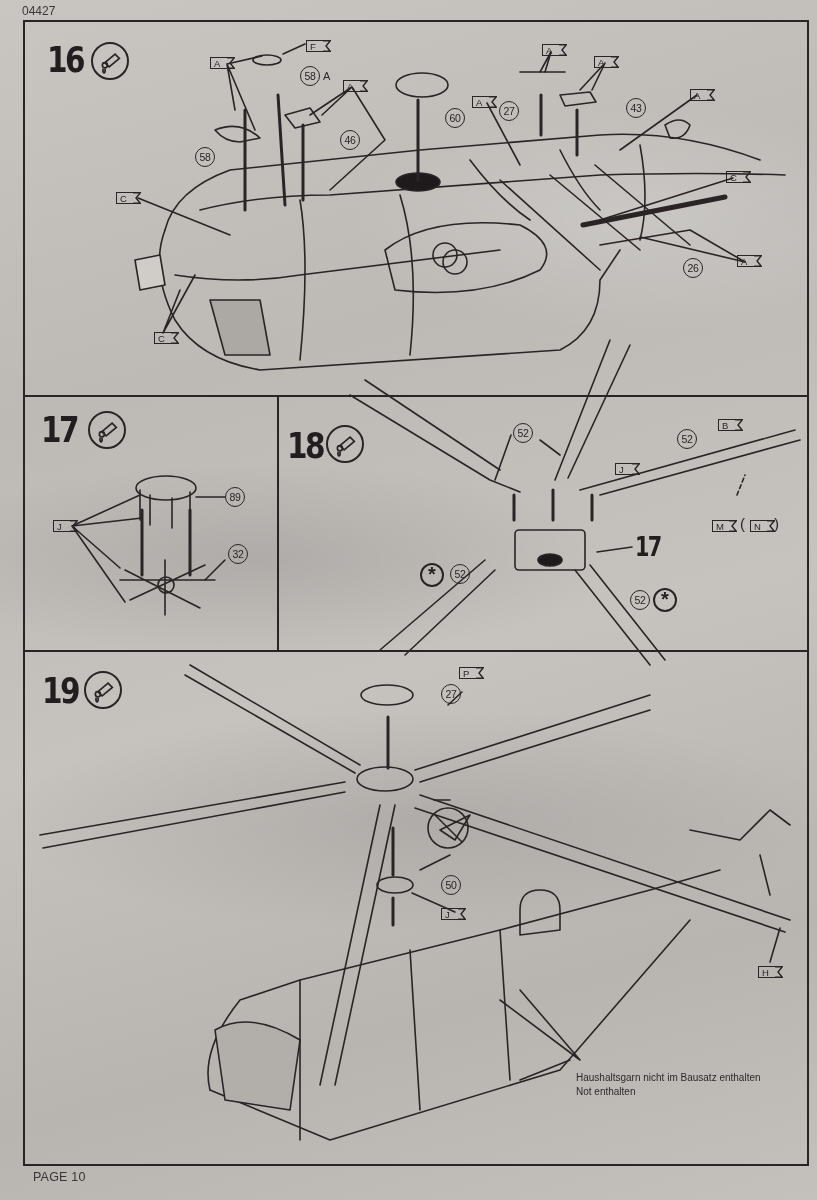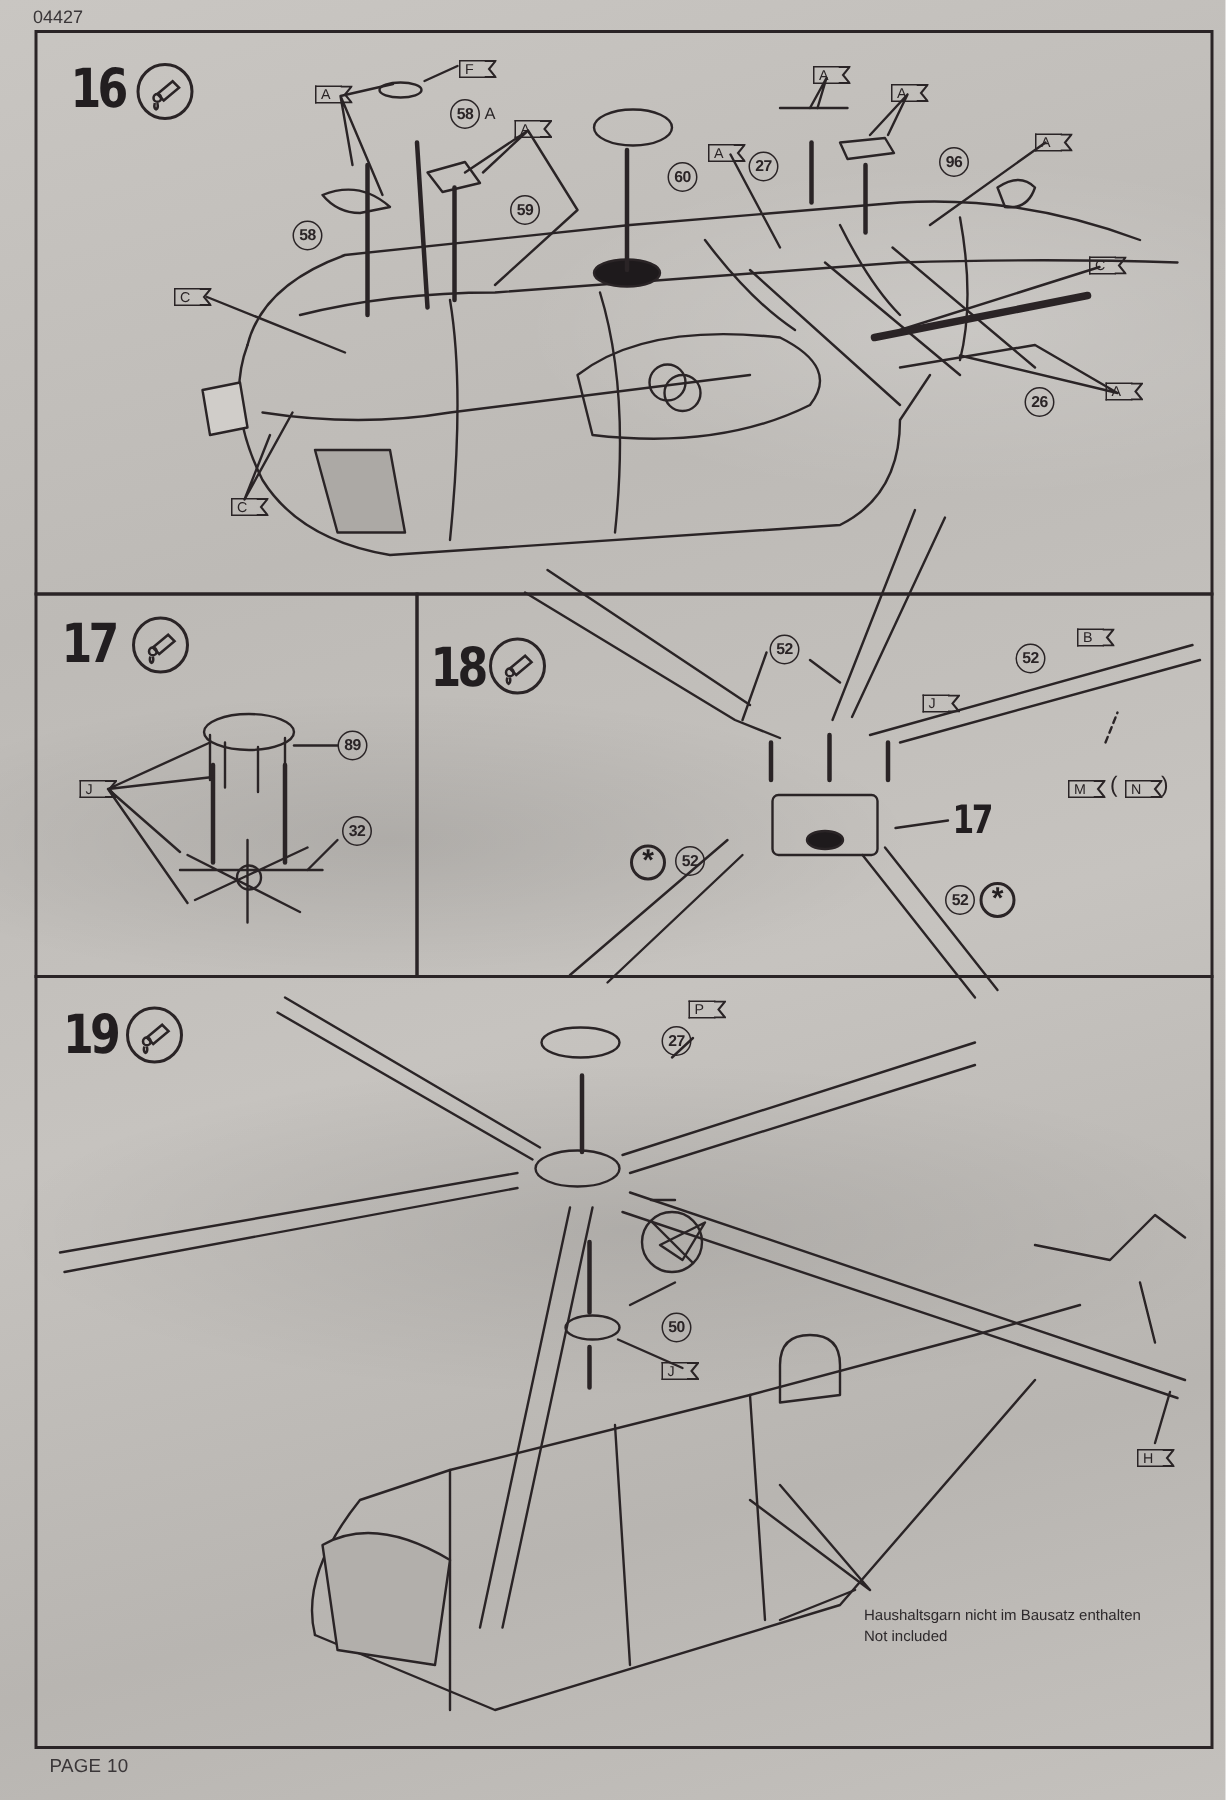--- a/index.html
+++ b/index.html
@@ -13,21 +13,21 @@
   .abs{position:absolute;}
   .code{left:22px;top:4px;font-size:12px;color:#3a3638;}
   .pagefoot{left:33px;top:1170px;font-size:12.5px;color:#3a3638;letter-spacing:0.2px;}
   .panel{position:absolute;border:2.5px solid #2a2426;box-sizing:border-box;}
   .stepnum{position:absolute;font-family:"DejaVu Sans",sans-serif;font-weight:bold;font-size:36px;
     letter-spacing:-3px;color:#221e20;transform:scaleX(0.82);transform-origin:left top;line-height:1;}
   .glue{position:absolute;width:38px;height:38px;border:2.5px solid #2a2426;border-radius:50%;box-sizing:border-box;}
   .glue svg{width:100%;height:100%;}
   .partnum{position:absolute;width:20px;height:20px;border:1.6px solid #2a2426;border-radius:50%;
     box-sizing:border-box;font-size:10.5px;display:flex;align-items:center;justify-content:center;
-    background:transparent;color:#2a2426;letter-spacing:-0.3px;font-weight:bold;}
+    background:transparent;color:#2a2426;letter-spacing:-0.3px;}
   .flag{position:absolute;height:12px;min-width:18px;font-size:9.5px;line-height:12px;padding-left:3px;
     box-sizing:border-box;border:1.4px solid #2a2426;border-right:none;color:#2a2426;}
   .flag::after{content:"";position:absolute;right:-6px;top:-1.4px;width:0;height:0;
     border-top:6px solid transparent;border-bottom:6px solid transparent;}
   .flag .notch{position:absolute;right:-7px;top:-1.4px;width:8px;height:12px;}
   .star{position:absolute;width:24px;height:24px;border:2px solid #2a2426;border-radius:50%;box-sizing:border-box;
     font-size:20px;line-height:19px;text-align:center;color:#221e20;font-weight:bold;}
   .bigref{position:absolute;font-family:"DejaVu Sans",sans-serif;font-weight:bold;font-size:26px;
     transform:scaleX(0.8);transform-origin:left top;color:#221e20;letter-spacing:-2px;}
   .note{position:absolute;font-size:10px;line-height:13px;color:#2d292b;}
@@ -187,24 +187,24 @@
         <path d="M14 22 L26 12 L31 17 L19 27 Z"></path>
         <circle cx="14" cy="25" r="3"></circle>
         <path d="M12 29 Q11 33 13 34 Q15 33 14 29"></path>
       </g>
     </svg>
 </div>
 
 <div class="partnum" style="left:195px;top:147px;">58</div>
 <div class="partnum" style="left:300px;top:66px;">58</div>
 <div class="abs" style="left:323px;top:70px;font-size:11px;">A</div>
-<div class="partnum" style="left:340px;top:130px;">59</div>
+<div class="partnum" style="left:340px;top:130px;">46</div>
 <div class="partnum" style="left:445px;top:108px;">60</div>
 <div class="partnum" style="left:499px;top:101px;">27</div>
-<div class="partnum" style="left:626px;top:98px;">96</div>
+<div class="partnum" style="left:626px;top:98px;">43</div>
 <div class="partnum" style="left:683px;top:258px;">26</div>
 
 <div class="flag" style="left:210px;top:57px;">A<svg class="notch" viewBox="0 0 8 12">
       <path d="M0 0.7 L7.3 0.7 L3 6 L7.3 11.3 L0 11.3" fill="none" stroke="#2a2426" stroke-width="1.4"></path>
     </svg></div>
 <div class="flag" style="left:306px;top:40px;">F<svg class="notch" viewBox="0 0 8 12">
       <path d="M0 0.7 L7.3 0.7 L3 6 L7.3 11.3 L0 11.3" fill="none" stroke="#2a2426" stroke-width="1.4"></path>
     </svg></div>
 <div class="flag" style="left:343px;top:80px;">A<svg class="notch" viewBox="0 0 8 12">
       <path d="M0 0.7 L7.3 0.7 L3 6 L7.3 11.3 L0 11.3" fill="none" stroke="#2a2426" stroke-width="1.4"></path>
@@ -268,15 +268,15 @@
       <path d="M0 0.7 L7.3 0.7 L3 6 L7.3 11.3 L0 11.3" fill="none" stroke="#2a2426" stroke-width="1.4"></path>
     </svg></div>
 <div class="flag" style="left:441px;top:908px;">J<svg class="notch" viewBox="0 0 8 12">
       <path d="M0 0.7 L7.3 0.7 L3 6 L7.3 11.3 L0 11.3" fill="none" stroke="#2a2426" stroke-width="1.4"></path>
     </svg></div>
 <div class="flag" style="left:758px;top:966px;">H<svg class="notch" viewBox="0 0 8 12">
       <path d="M0 0.7 L7.3 0.7 L3 6 L7.3 11.3 L0 11.3" fill="none" stroke="#2a2426" stroke-width="1.4"></path>
     </svg></div>
 
 <div class="note" style="left:576px;top:1071px;">Haushaltsgarn nicht im Bausatz enthalten</div>
-<div class="note" style="left:576px;top:1085px;">Not included</div>
+<div class="note" style="left:576px;top:1085px;">Not enthalten</div>
 
 <div class="abs pagefoot">PAGE 10</div>
 
 </body></html>

